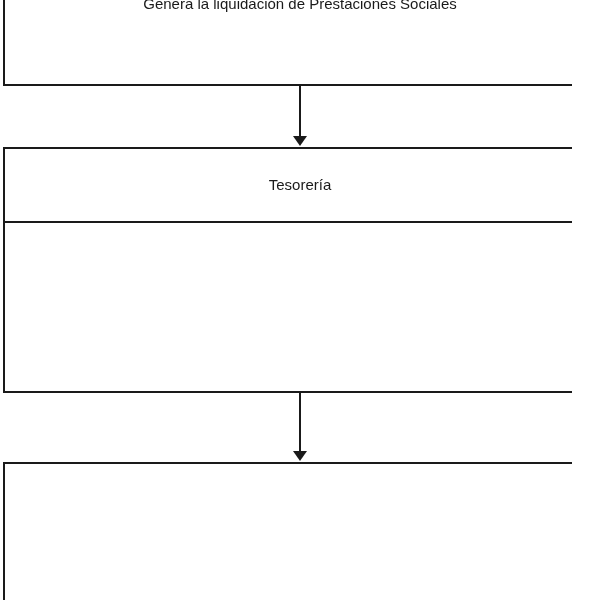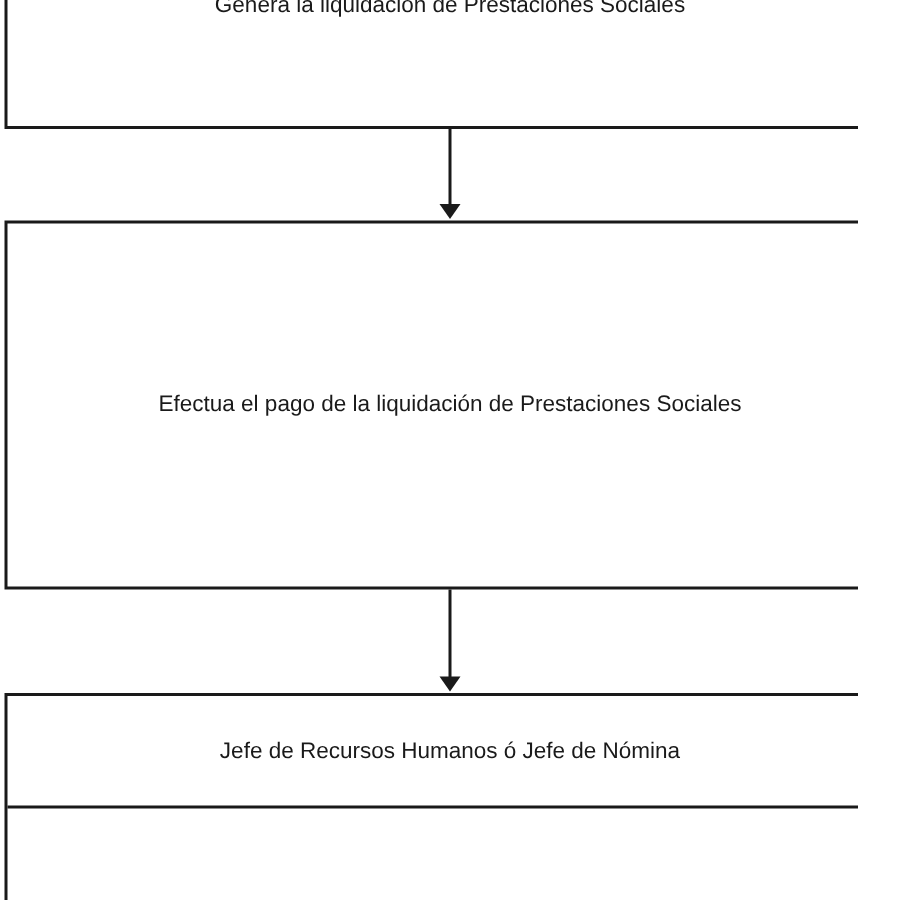--- a/index.html
+++ b/index.html
@@ -105,26 +105,25 @@
   <div class="box box1">
     <div class="box-text">Genera la liquidación de Prestaciones Sociales</div>
   </div>
 
   <div class="arrow arrow1">
     <div class="arrow-line"></div>
     <div class="arrow-head"></div>
   </div>
 
   <div class="box box2">
-    <div class="box-body">Efectua el pago de la liquidación de Prestaciones Sociales</div>
+    <div class="box-header">Tesorería</div>
   </div>
 
   <div class="arrow arrow2">
     <div class="arrow-line"></div>
     <div class="arrow-head"></div>
   </div>
 
   <div class="box box3">
-    <div class="box-header">Jefe de Recursos Humanos ó Jefe de Nómina</div>
     <div class="box-body"></div>
   </div>
 
 </div>
 
 </body></html>

